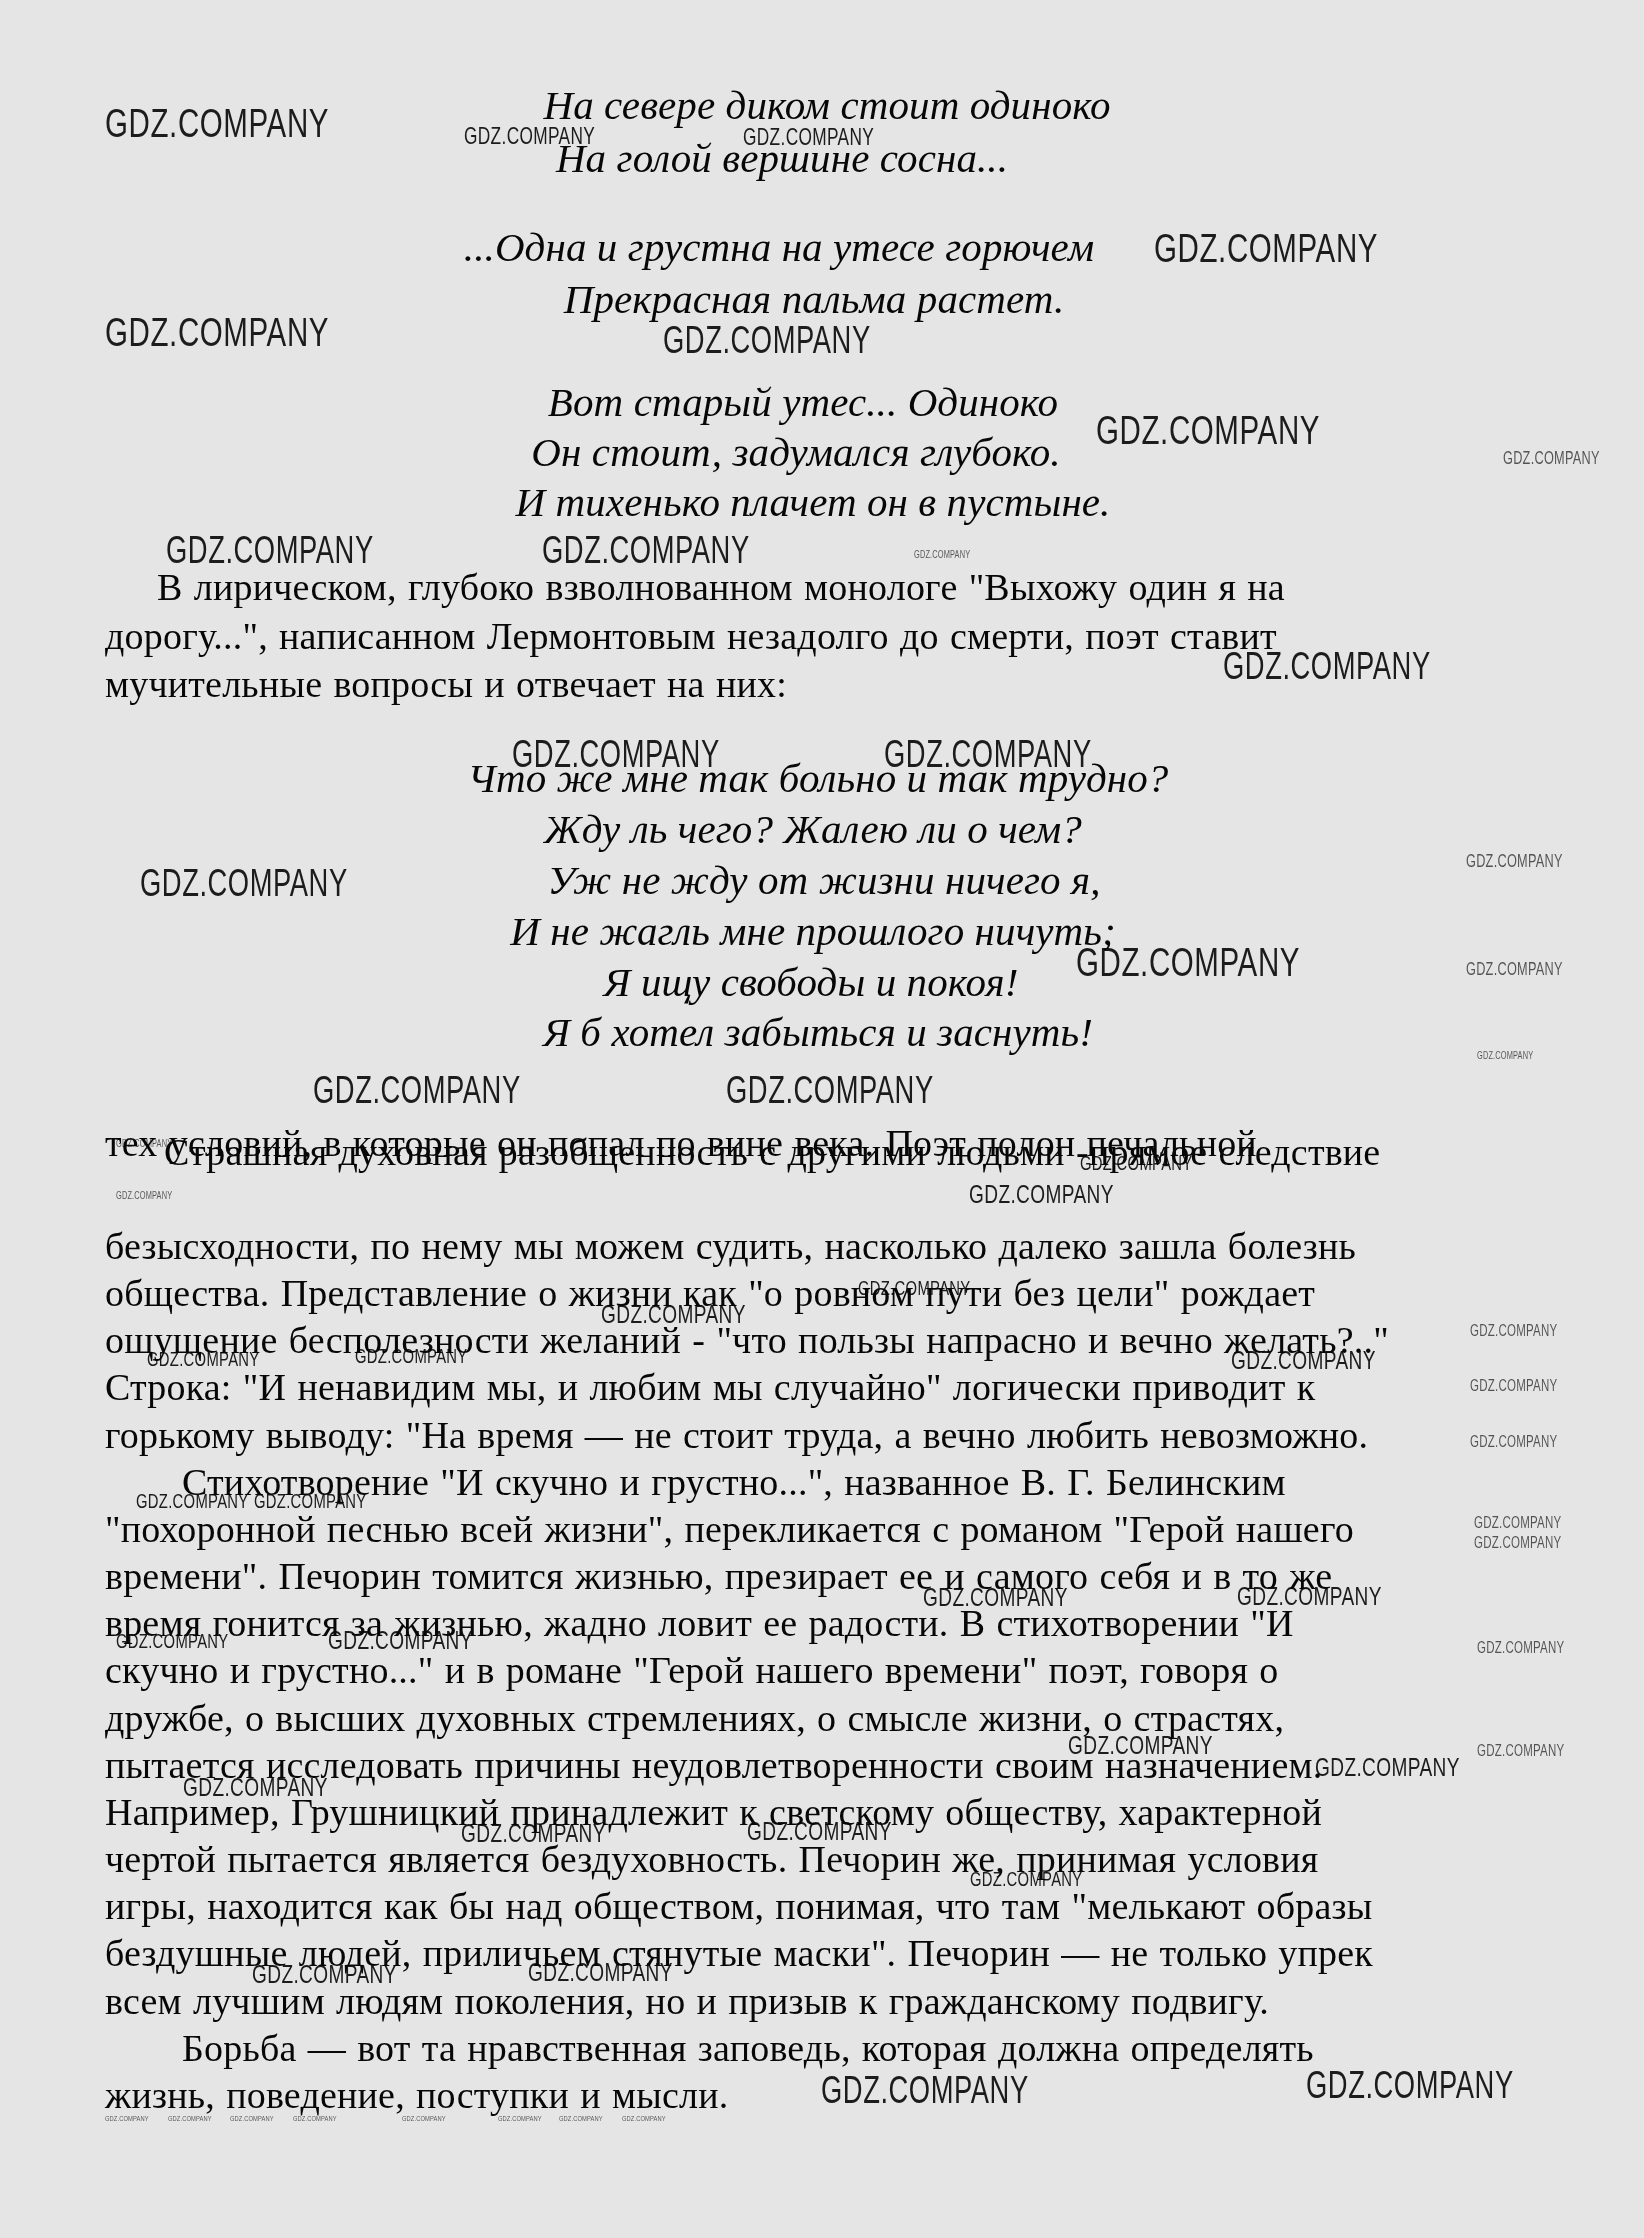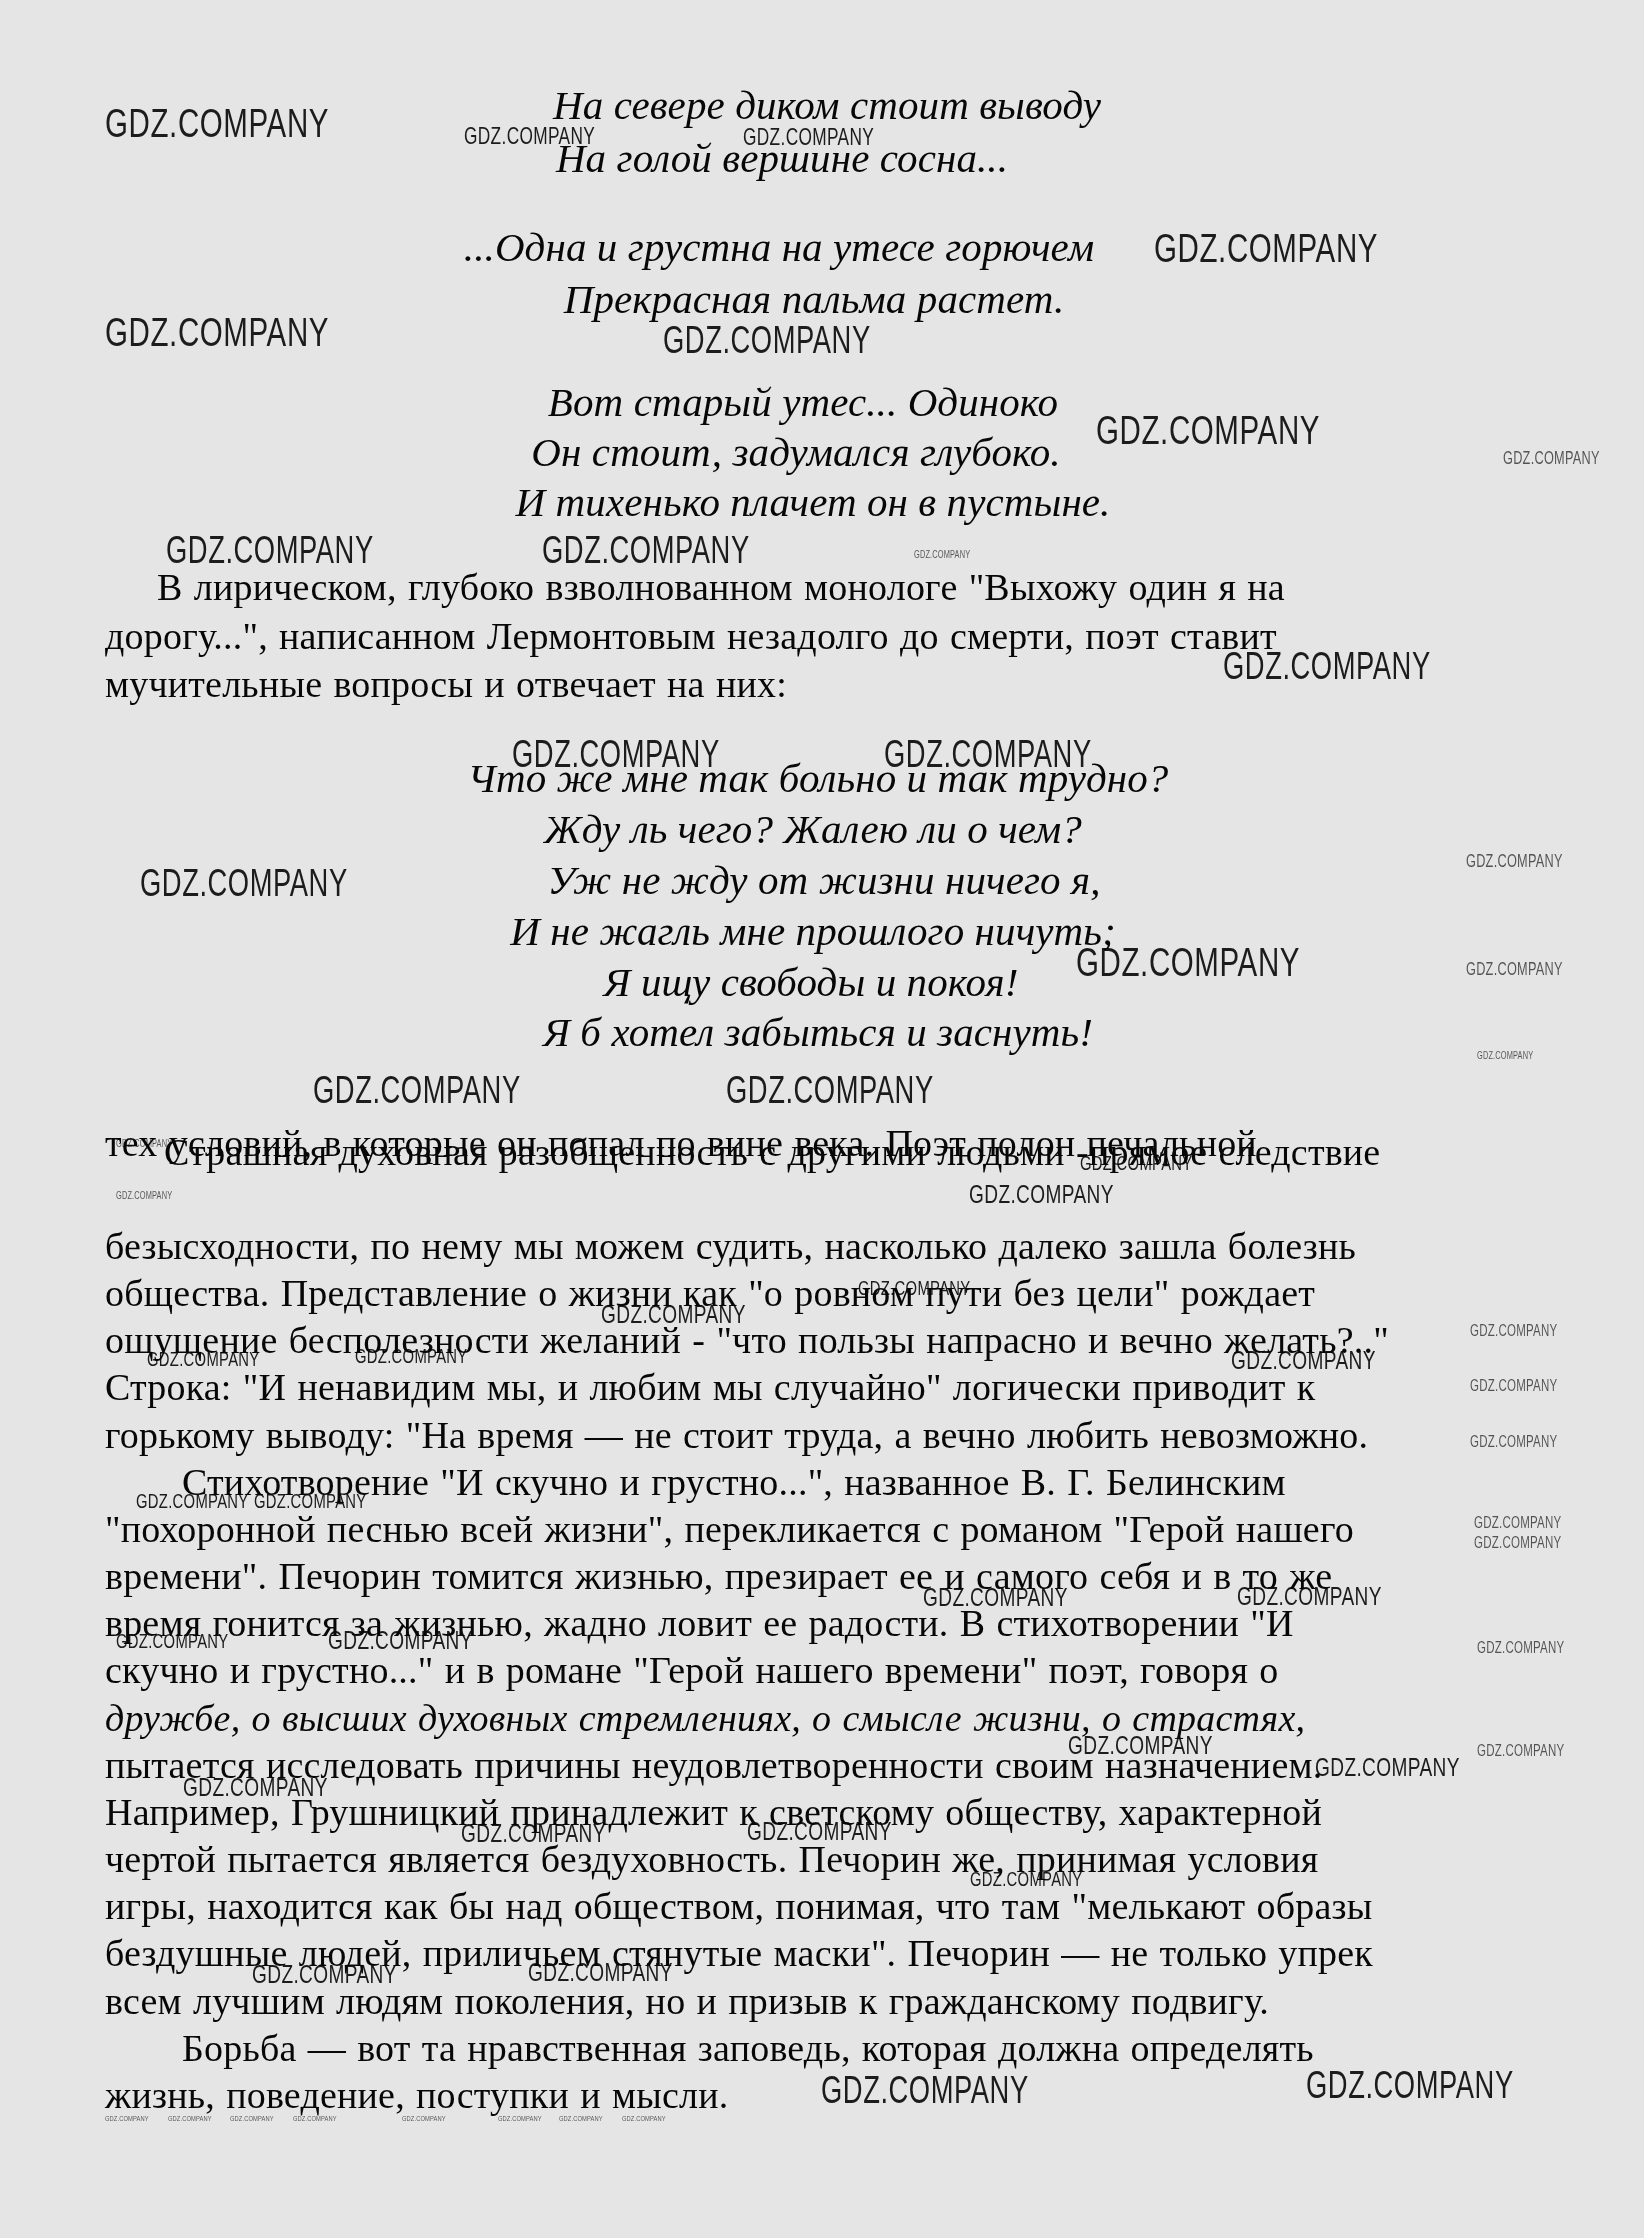--- a/index.html
+++ b/index.html
@@ -104,21 +104,21 @@
       <div class="wm" style="left: 105px; top: 2115px; font-size: 8px; color: rgb(28, 28, 28); opacity: 0.72;">GDZ.COMPANY</div>
       <div class="wm" style="left: 168px; top: 2115px; font-size: 8px; color: rgb(28, 28, 28); opacity: 0.72;">GDZ.COMPANY</div>
       <div class="wm" style="left: 230px; top: 2115px; font-size: 8px; color: rgb(28, 28, 28); opacity: 0.72;">GDZ.COMPANY</div>
       <div class="wm" style="left: 293px; top: 2115px; font-size: 8px; color: rgb(28, 28, 28); opacity: 0.72;">GDZ.COMPANY</div>
       <div class="wm" style="left: 402px; top: 2115px; font-size: 8px; color: rgb(28, 28, 28); opacity: 0.72;">GDZ.COMPANY</div>
       <div class="wm" style="left: 498px; top: 2115px; font-size: 8px; color: rgb(28, 28, 28); opacity: 0.72;">GDZ.COMPANY</div>
       <div class="wm" style="left: 559px; top: 2115px; font-size: 8px; color: rgb(28, 28, 28); opacity: 0.72;">GDZ.COMPANY</div>
       <div class="wm" style="left: 622px; top: 2115px; font-size: 8px; color: rgb(28, 28, 28); opacity: 0.72;">GDZ.COMPANY</div>
     </div>
   <div>
-      <div class="poem-line" style="left: 827px; top: 85px;">На севере диком стоит выводу</div>
+      <div class="poem-line" style="left: 827px; top: 85px;">На севере диком стоит одиноко</div>
       <div class="poem-line" style="left: 782px; top: 138px;">На голой вершине сосна...</div>
       <div class="poem-line" style="left: 779px; top: 227px;">...Одна и грустна на утесе горючем</div>
       <div class="poem-line" style="left: 814px; top: 279px;">Прекрасная пальма растет.</div>
       <div class="poem-line" style="left: 803px; top: 382px;">Вот старый утес... Одиноко</div>
       <div class="poem-line" style="left: 796px; top: 432px;">Он стоит, задумался глубоко.</div>
       <div class="poem-line" style="left: 813px; top: 482px;">И тихенько плачет он в пустыне.</div>
       <div class="poem-line" style="left: 818px; top: 758px;">Что же мне так больно и так трудно?</div>
       <div class="poem-line" style="left: 813px; top: 809px;">Жду ль чего? Жалею ли о чем?</div>
       <div class="poem-line" style="left: 824px; top: 860px;">Уж не жду от жизни ничего я,</div>
       <div class="poem-line" style="left: 813px; top: 911px;">И не жагль мне прошлого ничуть;</div>
@@ -134,21 +134,21 @@
       <div class="prose-line" style="left: 105px; top: 1227px;">безысходности, по нему мы можем судить, насколько далеко зашла болезнь</div>
       <div class="prose-line" style="left: 105px; top: 1274px;">общества. Представление о жизни как "о ровном пути без цели" рождает</div>
       <div class="prose-line" style="left: 105px; top: 1321px;">ощущение бесполезности желаний - "что пользы напрасно и вечно желать?.."</div>
       <div class="prose-line" style="left: 105px; top: 1368px;">Строка: "И ненавидим мы, и любим мы случайно" логически приводит к</div>
       <div class="prose-line" style="left: 105px; top: 1416px;">горькому выводу: "На время — не стоит труда, а вечно любить невозможно.</div>
       <div class="prose-line" style="left: 182px; top: 1463px;">Стихотворение "И скучно и грустно...", названное В. Г. Белинским</div>
       <div class="prose-line" style="left: 105px; top: 1510px;">"похоронной песнью всей жизни", перекликается с романом "Герой нашего</div>
       <div class="prose-line" style="left: 105px; top: 1557px;">времени". Печорин томится жизнью, презирает ее и самого себя и в то же</div>
       <div class="prose-line" style="left: 105px; top: 1604px;">время гонится за жизнью, жадно ловит ее радости. В стихотворении "И</div>
       <div class="prose-line" style="left: 105px; top: 1651px;">скучно и грустно..." и в романе "Герой нашего времени" поэт, говоря о</div>
-      <div class="prose-line" style="left: 105px; top: 1699px; font-style: italic;">дружбе, о высших духовных стремлениях, о смысле жизни, о страстях,</div>
+      <div class="prose-line" style="left: 105px; top: 1699px;">дружбе, о высших духовных стремлениях, о смысле жизни, о страстях,</div>
       <div class="prose-line" style="left: 105px; top: 1746px;">пытается исследовать причины неудовлетворенности своим назначением.</div>
       <div class="prose-line" style="left: 105px; top: 1793px;">Например, Грушницкий принадлежит к светскому обществу, характерной</div>
       <div class="prose-line" style="left: 105px; top: 1840px;">чертой пытается является бездуховность. Печорин же, принимая условия</div>
       <div class="prose-line" style="left: 105px; top: 1887px;">игры, находится как бы над обществом, понимая, что там "мелькают образы</div>
       <div class="prose-line" style="left: 105px; top: 1934px;">бездушные людей, приличьем стянутые маски". Печорин — не только упрек</div>
       <div class="prose-line" style="left: 105px; top: 1982px;">всем лучшим людям поколения, но и призыв к гражданскому подвигу.</div>
       <div class="prose-line" style="left: 182px; top: 2029px;">Борьба — вот та нравственная заповедь, которая должна определять</div>
       <div class="prose-line" style="left: 105px; top: 2076px;">жизнь, поведение, поступки и мысли.</div>
     </div>
 </div>

